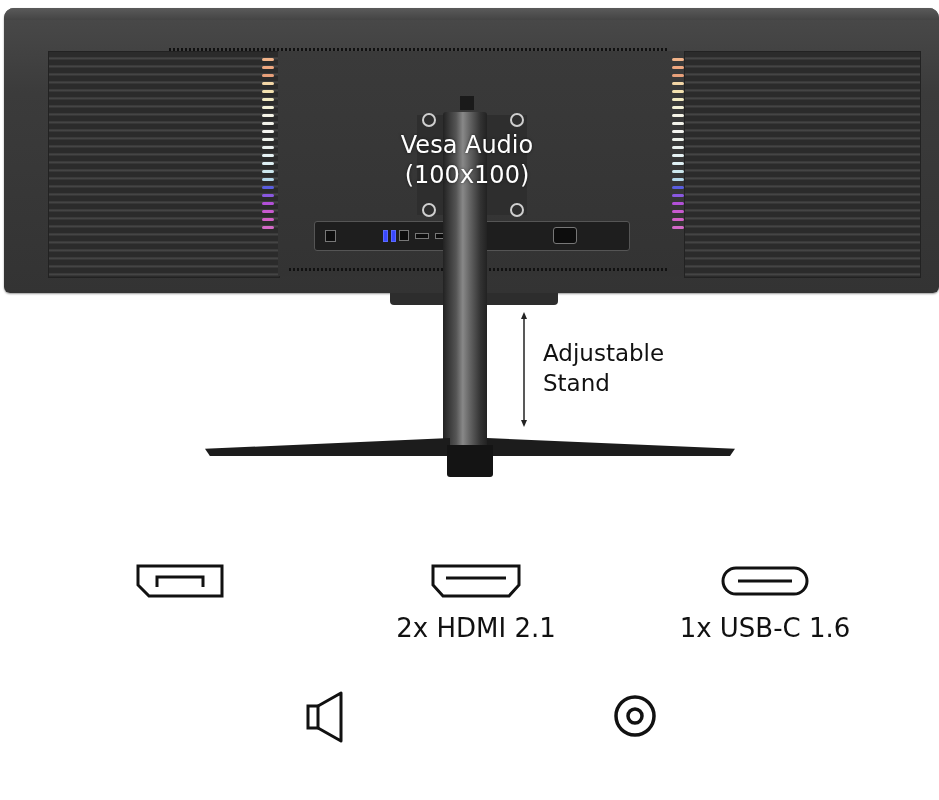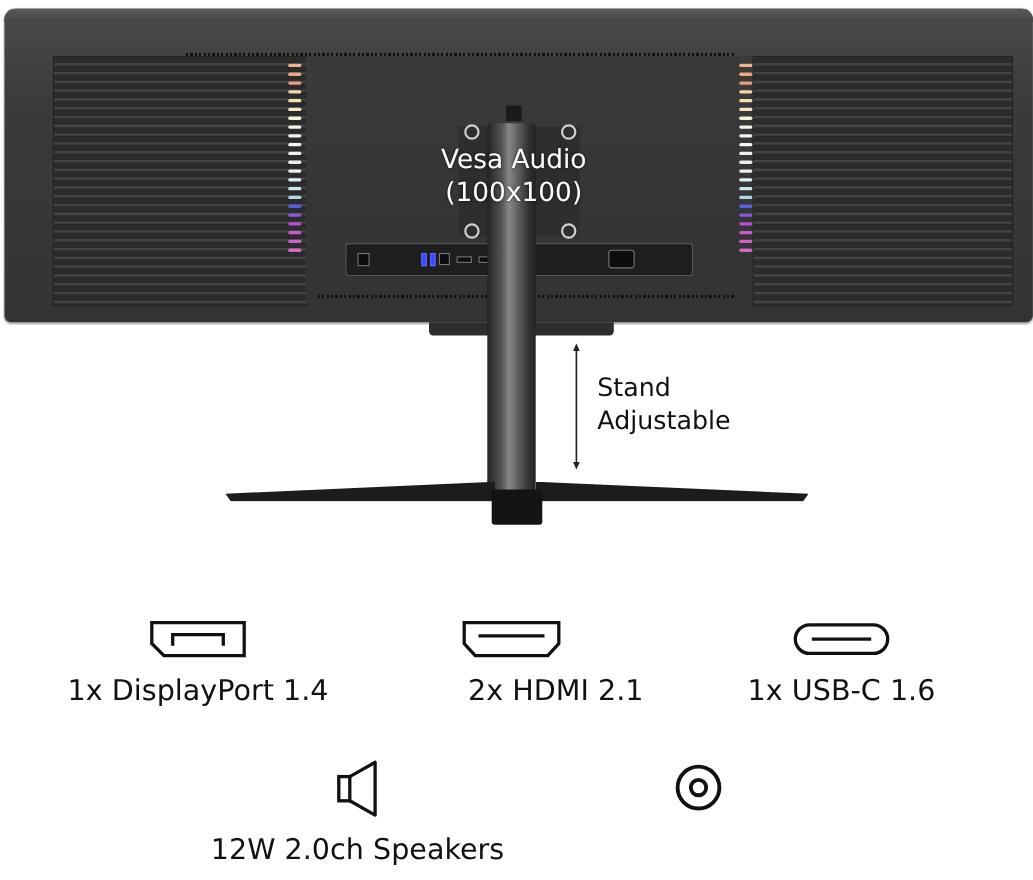--- a/index.html
+++ b/index.html
@@ -122,54 +122,52 @@
   <div>(100x100)</div>
 </div>
 
 <svg id="height-arrow" class="abs" viewBox="0 0 12 115">
   <line x1="6" y1="4" x2="6" y2="111" stroke="#222" stroke-width="1.5"></line>
   <polygon points="6,0 3,7 9,7" fill="#222"></polygon>
   <polygon points="6,115 3,108 9,108" fill="#222"></polygon>
 </svg>
 
 <div id="stand-label" class="abs">
+  <div>Adjustable</div>
   <div>Stand</div>
-  <div>Adjustable</div>
 </div>
 
 <div class="spec" style="left:40px;top:563px;width:280px;">
   <svg width="90" height="36" viewBox="0 0 90 36" style="margin:0 auto 14px;">
     <path d="M3 3 H87 V33 H14 L3 22 Z" fill="none" stroke="#111" stroke-width="3"></path>
     <path d="M22 24 V14 H68 V24" fill="none" stroke="#111" stroke-width="3"></path>
   </svg>
-  <span class="label">1x DisplayPort 1.4</span>
 </div>
 
-<div class="spec" style="left:345px;top:563px;width:240px;text-align:right;">
+<div class="spec" style="left:356px;top:563px;width:240px;">
   <svg width="92" height="36" viewBox="0 0 92 36" style="margin:0 auto 14px;">
     <path d="M3 3 H89 V22 L79 33 H13 L3 22 Z" fill="none" stroke="#111" stroke-width="3"></path>
     <line x1="16" y1="15" x2="76" y2="15" stroke="#111" stroke-width="3"></line>
   </svg>
   <span class="label">2x HDMI 2.1</span>
 </div>
 
 <div class="spec" style="left:640px;top:563px;width:250px;">
   <svg width="90" height="36" viewBox="0 0 90 36" style="margin:0 auto 14px;">
     <rect x="3" y="5" width="84" height="26" rx="13" ry="13" fill="none" stroke="#111" stroke-width="3"></rect>
     <line x1="18" y1="18" x2="72" y2="18" stroke="#111" stroke-width="3"></line>
   </svg>
   <span class="label">1x USB-C 1.6</span>
 </div>
 
 <div class="spec" style="left:170px;top:690px;width:310px;">
   <svg width="40" height="54" viewBox="0 0 40 54" style="margin:0 auto 14px;">
     <rect x="3" y="16" width="10" height="22" fill="none" stroke="#111" stroke-width="3"></rect>
     <path d="M13 16 L36 3 V51 L13 38" fill="none" stroke="#111" stroke-width="3" stroke-linejoin="round"></path>
   </svg>
-  <span class="label">12W 2.0ch Speakers</span>
 </div>
 
 <div class="spec" style="left:540px;top:693px;width:190px;">
   <svg width="46" height="46" viewBox="0 0 46 46" style="margin:0 auto 16px;">
     <circle cx="23" cy="23" r="19" fill="none" stroke="#111" stroke-width="3.5"></circle>
     <circle cx="23" cy="23" r="7" fill="none" stroke="#111" stroke-width="3.5"></circle>
   </svg>
 </div>
 
 </body></html>

